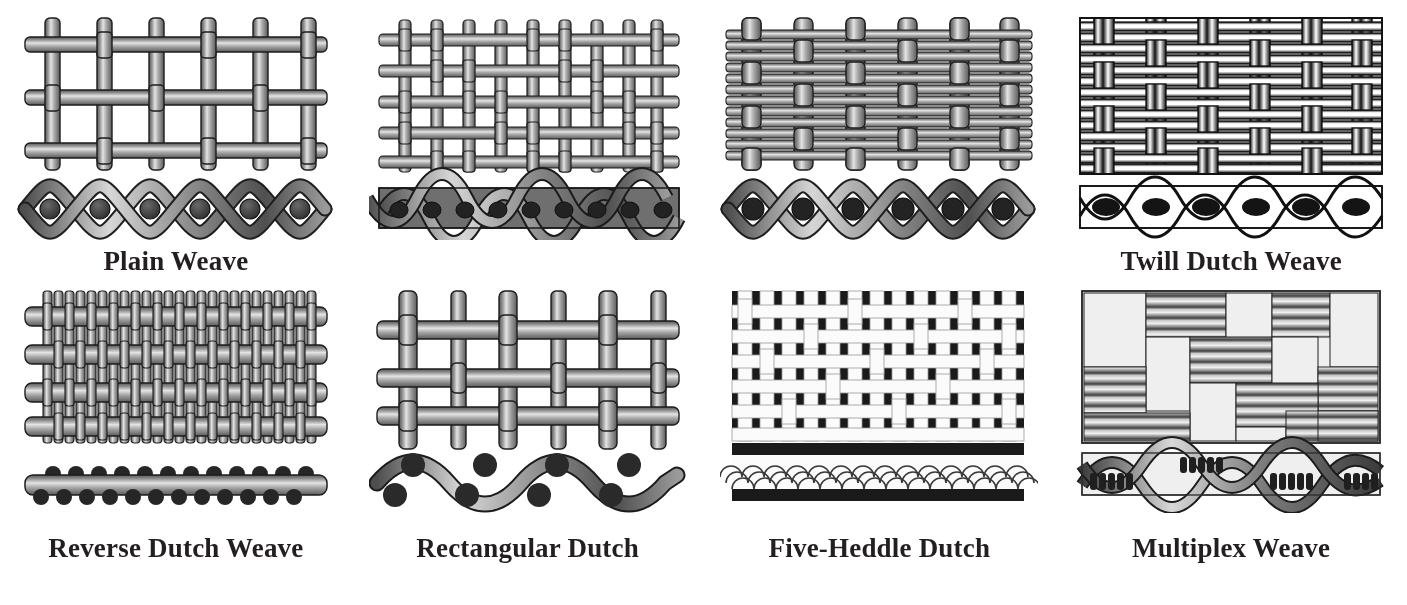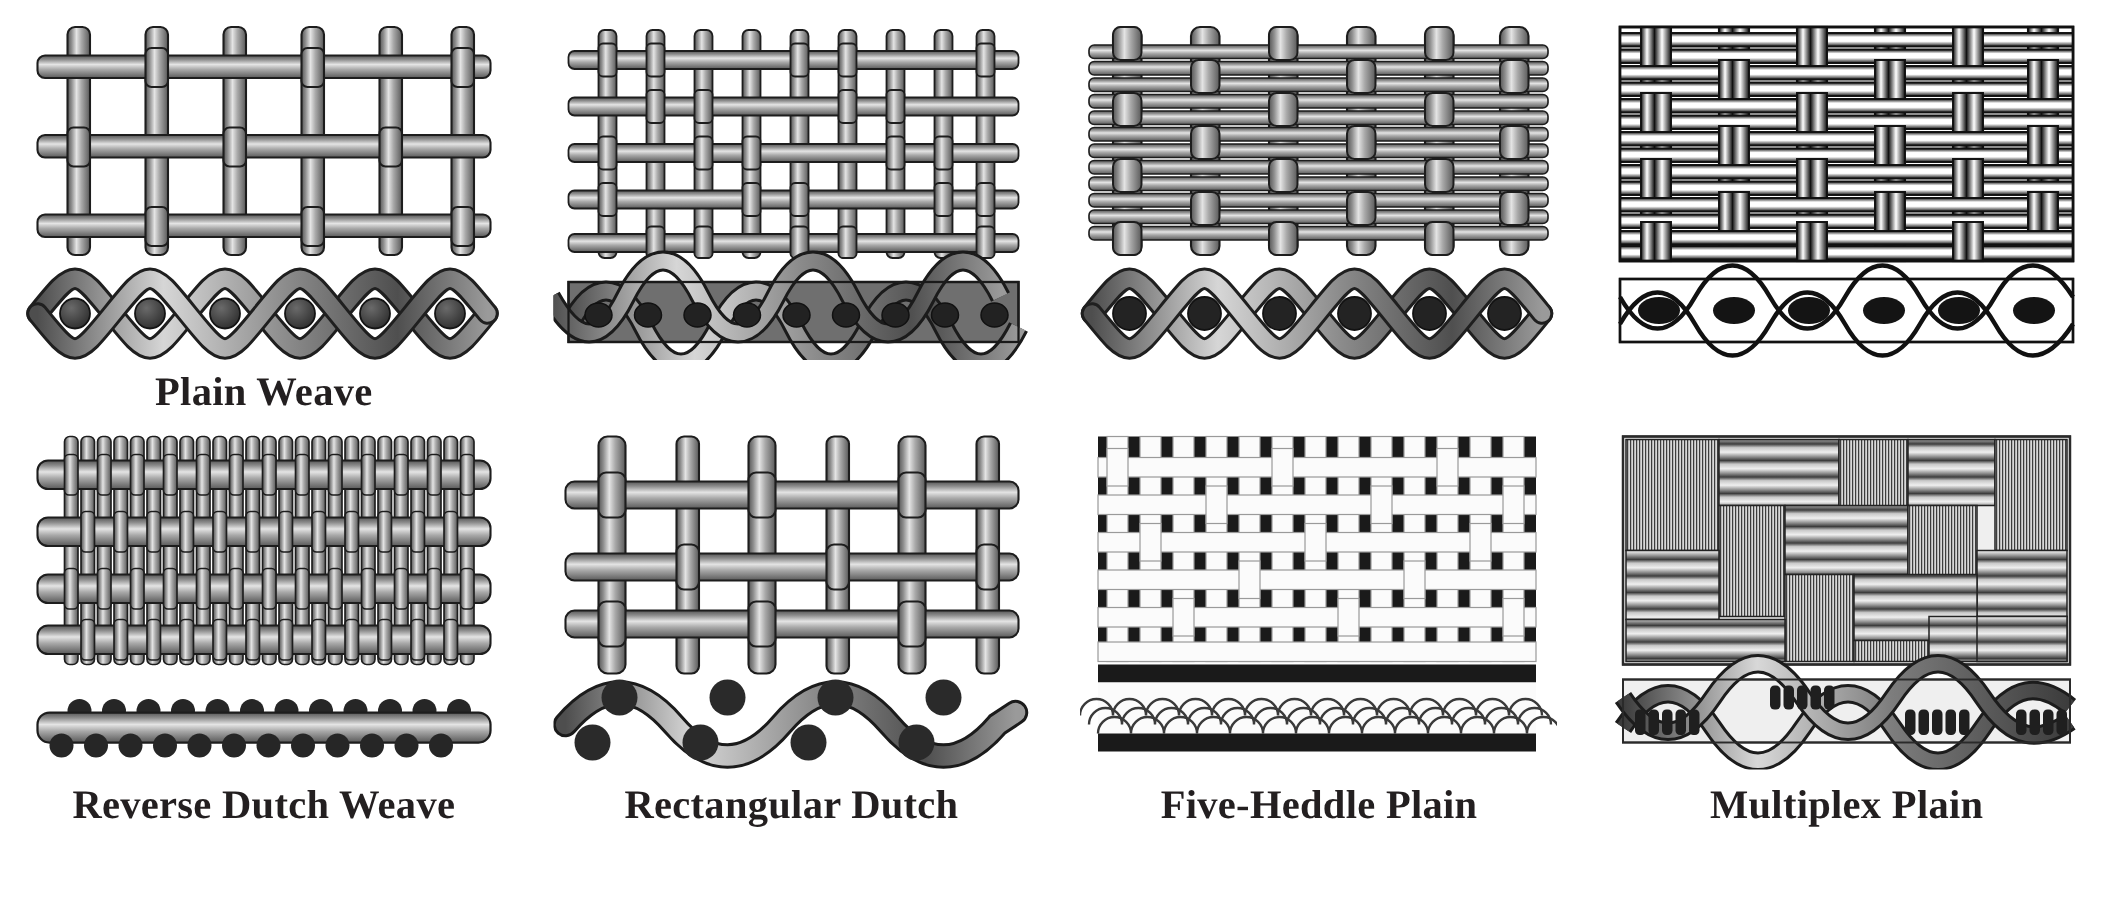--- a/index.html
+++ b/index.html
@@ -34,21 +34,21 @@
   .caption{
     font-family:"Liberation Serif",serif;
     font-size:27px;
     font-weight:700;
     color:#231f20;
     letter-spacing:.2px;
     text-align:center;
     white-space:nowrap;
     margin-top:6px;
   }
-  .cell.row2 .caption{margin-top:8px;}
+  .cell.row2 .caption{margin-top:20px;}
 </style>
 </head>
 <body>
 
 <div id="grid">
 
   <div class="cell row1">
     <svg class="art" viewBox="0 0 318 228">
       <defs>
         <linearGradient id="gV" x1="0" y1="0" x2="1" y2="0">
@@ -355,20 +355,21 @@
           <ellipse cx="26" cy="23" rx="14" ry="9" fill="#141414"></ellipse>
           <ellipse cx="76" cy="23" rx="14" ry="9" fill="#141414"></ellipse>
           <ellipse cx="126" cy="23" rx="14" ry="9" fill="#141414"></ellipse>
           <ellipse cx="176" cy="23" rx="14" ry="9" fill="#141414"></ellipse>
           <ellipse cx="226" cy="23" rx="14" ry="9" fill="#141414"></ellipse>
           <ellipse cx="276" cy="23" rx="14" ry="9" fill="#141414"></ellipse>
         </g>
         <rect x="0" y="2" width="302" height="42" fill="none" stroke="#111" stroke-width="1.6"></rect>
       </g>
     </svg>
+    <div class="caption">Twill Dutch Weave</div>
   </div>
 
   <div class="cell row2">
     <svg class="art" viewBox="0 0 318 228">
       <g>
 
         <g id="rdwarp">
           <rect x="26" y="6" width="9" height="152" rx="3.5" fill="url(#gV)" stroke="#1d1d1d" stroke-width="1.1"></rect>
           <rect x="37" y="6" width="9" height="152" rx="3.5" fill="url(#gV)" stroke="#1d1d1d" stroke-width="1.1"></rect>
           <rect x="48" y="6" width="9" height="152" rx="3.5" fill="url(#gV)" stroke="#1d1d1d" stroke-width="1.1"></rect>
@@ -594,21 +595,21 @@
         <rect x="0" y="0" width="292" height="12" fill="#1a1a1a"></rect>
         <rect x="0" y="12" width="292" height="46" fill="#fbfbfb"></rect>
         <g fill="none" stroke="#3a3a3a" stroke-width="1.6">
           <path d="M0,46 a11,11 0 0 1 22,0 a11,11 0 0 1 22,0 a11,11 0 0 1 22,0 a11,11 0 0 1 22,0 a11,11 0 0 1 22,0 a11,11 0 0 1 22,0 a11,11 0 0 1 22,0 a11,11 0 0 1 22,0 a11,11 0 0 1 22,0 a11,11 0 0 1 22,0 a11,11 0 0 1 22,0 a11,11 0 0 1 22,0 a11,11 0 0 1 22,0 a11,11 0 0 1 22,0"></path>
           <path d="M0,46 a11,11 0 0 1 22,0 a11,11 0 0 1 22,0 a11,11 0 0 1 22,0 a11,11 0 0 1 22,0 a11,11 0 0 1 22,0 a11,11 0 0 1 22,0 a11,11 0 0 1 22,0 a11,11 0 0 1 22,0 a11,11 0 0 1 22,0 a11,11 0 0 1 22,0 a11,11 0 0 1 22,0 a11,11 0 0 1 22,0 a11,11 0 0 1 22,0 a11,11 0 0 1 22,0" transform="translate(-6,-6)"></path>
           <path d="M0,46 a11,11 0 0 1 22,0 a11,11 0 0 1 22,0 a11,11 0 0 1 22,0 a11,11 0 0 1 22,0 a11,11 0 0 1 22,0 a11,11 0 0 1 22,0 a11,11 0 0 1 22,0 a11,11 0 0 1 22,0 a11,11 0 0 1 22,0 a11,11 0 0 1 22,0 a11,11 0 0 1 22,0 a11,11 0 0 1 22,0 a11,11 0 0 1 22,0 a11,11 0 0 1 22,0" transform="translate(-12,-12)"></path>
         </g>
         <rect x="0" y="46" width="292" height="12" fill="#1a1a1a"></rect>
       </g>
     </svg>
-    <div class="caption">Five-Heddle Plain</div>
+    <div class="caption">Five-Heddle Dutch</div>
   </div>
 
   <div class="cell row2">
     <svg class="art" viewBox="0 0 318 228">
       <defs>
         <linearGradient id="mStripV" x1="0" y1="0" x2="1" y2="0" spreadMethod="repeat" gradientUnits="userSpaceOnUse">
           <stop offset="0" stop-color="#3d3d3d"></stop>
             <stop offset="0.22" stop-color="#c9c9c9"></stop>
           <stop offset="0.5" stop-color="#efefef"></stop>
             <stop offset="0.78" stop-color="#8e8e8e"></stop>
@@ -679,16 +680,16 @@
             <rect x="215" y="22" width="7" height="17" rx="3"></rect>
           <rect x="224" y="22" width="7" height="17" rx="3"></rect>
           <rect x="262" y="22" width="7" height="17" rx="3"></rect>
             <rect x="271" y="22" width="7" height="17" rx="3"></rect>
           <rect x="280" y="22" width="7" height="17" rx="3"></rect>
             <rect x="289" y="22" width="7" height="17" rx="3"></rect>
         </g>
         <rect x="0" y="2" width="298" height="42" fill="none" stroke="#2a2a2a" stroke-width="1.3"></rect>
       </g>
     </svg>
-    <div class="caption">Multiplex Plain</div>
+    <div class="caption">Multiplex Weave</div>
   </div>
 
 </div>
 
 </body></html>

